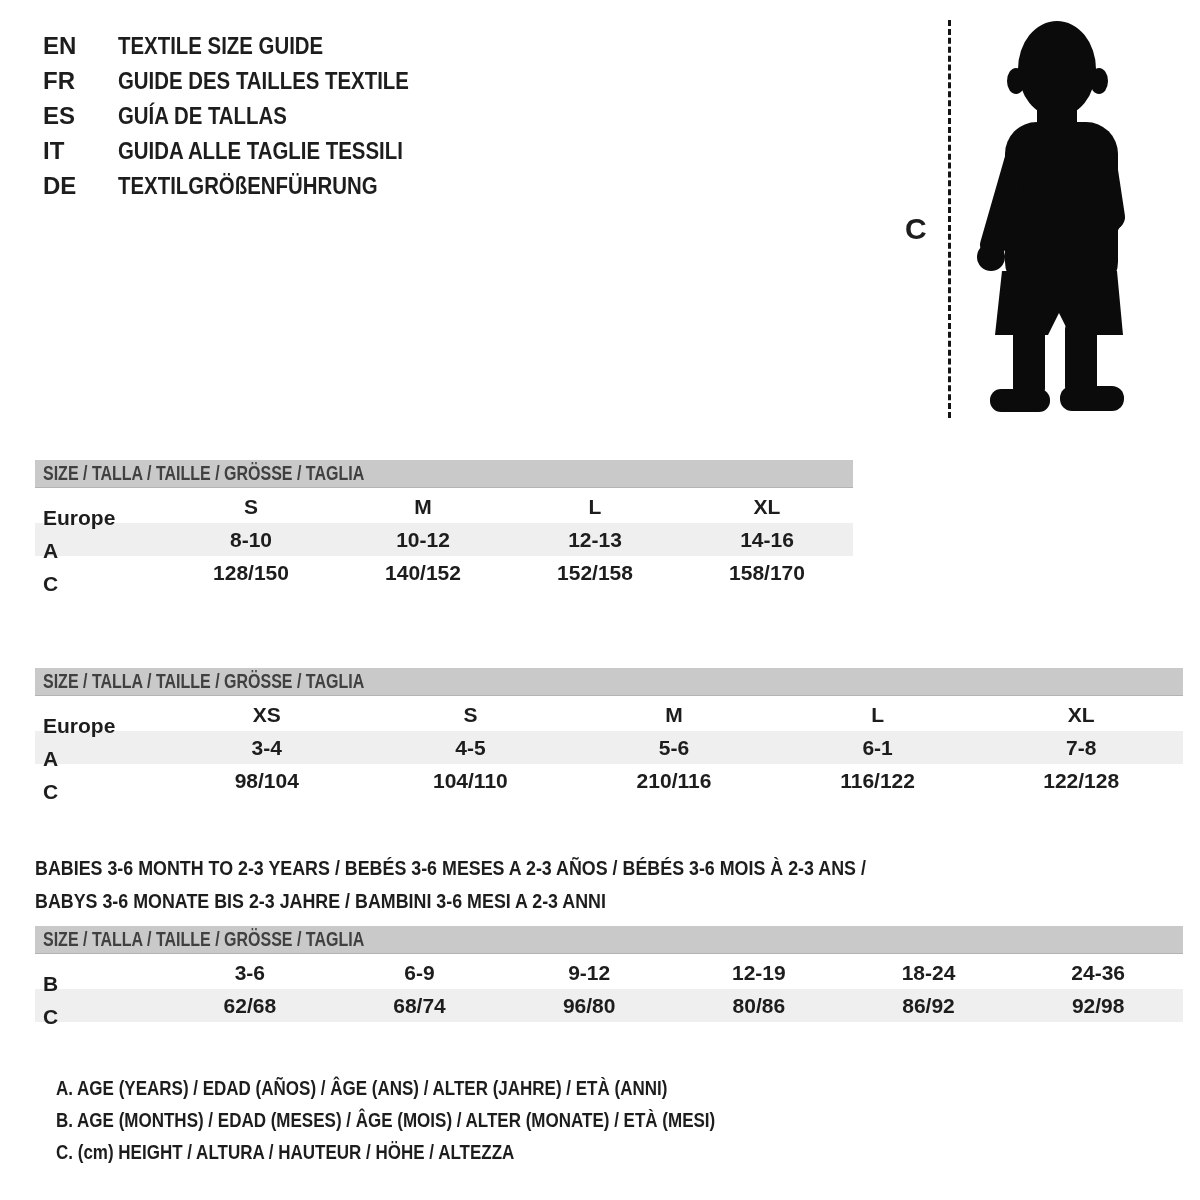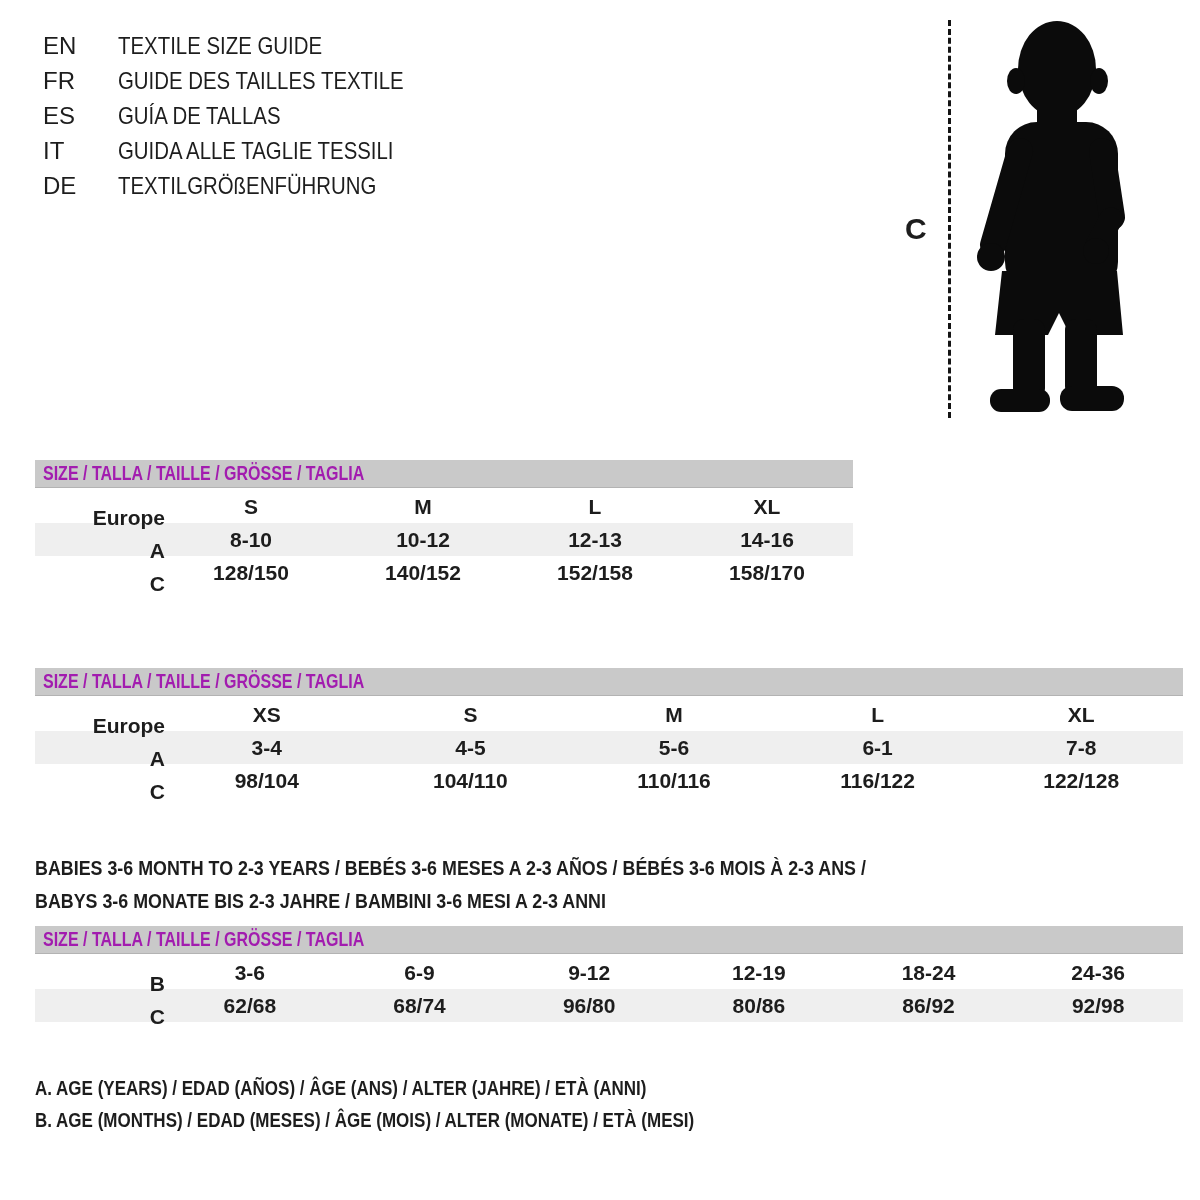--- a/index.html
+++ b/index.html
@@ -7,48 +7,48 @@
     width:1200px;height:1200px;position:relative;overflow:hidden;
     background:#ffffff;color:#1d1d1d;
     font-family:"Liberation Sans", sans-serif;
     -webkit-font-smoothing:antialiased;
   }
   .cond{display:inline-block;transform:scaleX(0.85);transform-origin:0 50%;white-space:nowrap;}
   .cond80{display:inline-block;transform:scaleX(0.80);transform-origin:0 50%;white-space:nowrap;}
 
   
   .lang-block{position:absolute;left:43px;top:28px;}
-  .lang-row{display:flex;height:35px;align-items:center;font-weight:normal;font-size:24px;}
+  .lang-row{display:flex;height:35px;align-items:center;font-weight:bold;font-size:24px;}
   .lang-code{width:75px;flex:0 0 75px;}
 
   
   .height-line{position:absolute;left:948px;top:20px;height:398px;width:0;border-left:3px dashed #141414;}
   .fig-label{position:absolute;left:905px;top:212px;font-size:30px;font-weight:bold;}
   .silhouette{position:absolute;left:960px;top:19px;}
 
   
   .section{position:absolute;left:35px;}
   #sec-junior{top:437px;width:818px;}
   #sec-children{top:645px;width:1148px;}
   #sec-babies{top:851px;width:1148px;}
   .section-title{font-size:21px;font-weight:bold;line-height:22px;white-space:nowrap;}
   #sec-babies .section-title{line-height:33px;}
   .size-bar{
     margin-top:23px;margin-bottom:2px;height:28px;background:#c9c9c9;
     display:flex;align-items:center;padding-left:8px;box-sizing:border-box;
-    font-size:20px;font-weight:bold;color:#a21caf;border-bottom:1px solid #b3b3b3;
+    font-size:20px;font-weight:bold;color:#404040;border-bottom:1px solid #b3b3b3;
   }
   #sec-babies .size-bar{margin-top:9px;}
   .trow{display:flex;height:33px;align-items:center;font-size:21px;font-weight:bold;}
   .trow.alt{background:#efefef;}
   .tcell{flex:1;text-align:center;}
-  .tcell.label{flex:0 0 130px;text-align:right;padding-left:8px;box-sizing:border-box;margin-top:22px;}
-
-  
-  .legend{position:absolute;left:35px;top:1072px;}
+  .tcell.label{flex:0 0 130px;text-align:left;padding-left:8px;box-sizing:border-box;margin-top:22px;}
+
+  
+  .legend{position:absolute;left:56px;top:1072px;}
   .legend-line{font-size:20px;font-weight:bold;line-height:32px;white-space:nowrap;}
 </style>
 </head>
 <body>
 
 <div>
 
   <div class="lang-block">
     <div class="lang-row">
       <span class="lang-code">EN</span>
@@ -145,21 +145,21 @@
         <div class="tcell">3-4</div>
         <div class="tcell">4-5</div>
         <div class="tcell">5-6</div>
         <div class="tcell">6-1</div>
         <div class="tcell">7-8</div>
       </div>
       <div class="trow">
         <div class="tcell label">C</div>
         <div class="tcell">98/104</div>
         <div class="tcell">104/110</div>
-        <div class="tcell">110/116</div>
+        <div class="tcell">210/116</div>
         <div class="tcell">116/122</div>
         <div class="tcell">122/128</div>
       </div>
     </div>
   </div>
 
   <div class="section" id="sec-babies">
     <div class="section-title">
       <span class="cond">BABIES 3-6 MONTH TO 2-3 YEARS / BEBÉS 3-6 MESES A 2-3 AÑOS / BÉBÉS 3-6 MOIS À 2-3 ANS /</span>
     </div>
@@ -191,15 +191,18 @@
     </div>
   </div>
 
   <div class="legend">
     <div class="legend-line">
       <span class="cond">A. AGE (YEARS) / EDAD (AÑOS) / ÂGE (ANS) / ALTER (JAHRE) / ETÀ (ANNI)</span>
     </div>
     <div class="legend-line">
       <span class="cond">B. AGE (MONTHS) / EDAD (MESES) / ÂGE (MOIS) / ALTER (MONATE) / ETÀ (MESI)</span>
     </div>
+    <div class="legend-line">
+      <span class="cond">C. (cm) HEIGHT / ALTURA / HAUTEUR / HÖHE / ALTEZZA</span>
+    </div>
   </div>
 
 </div>
 
 </body></html>

